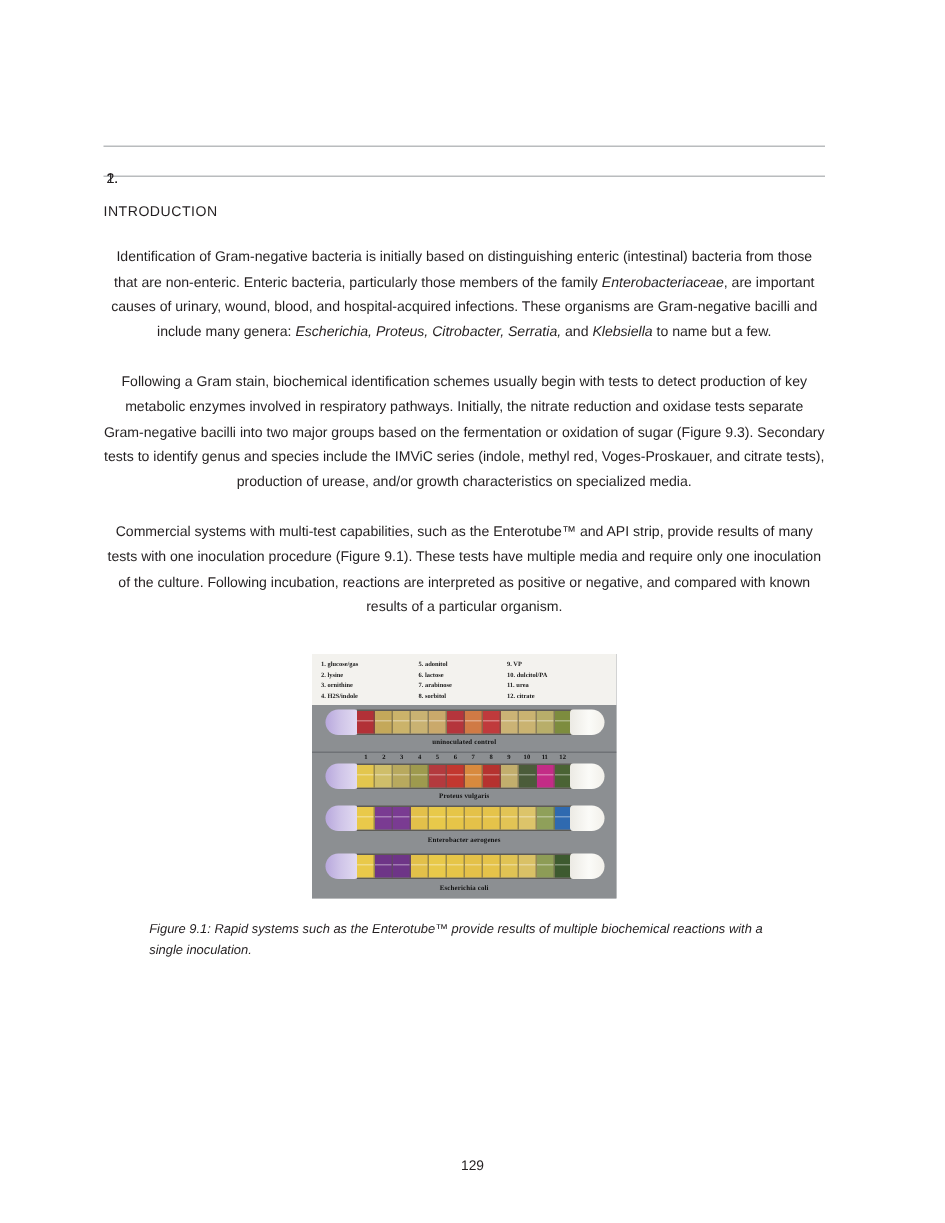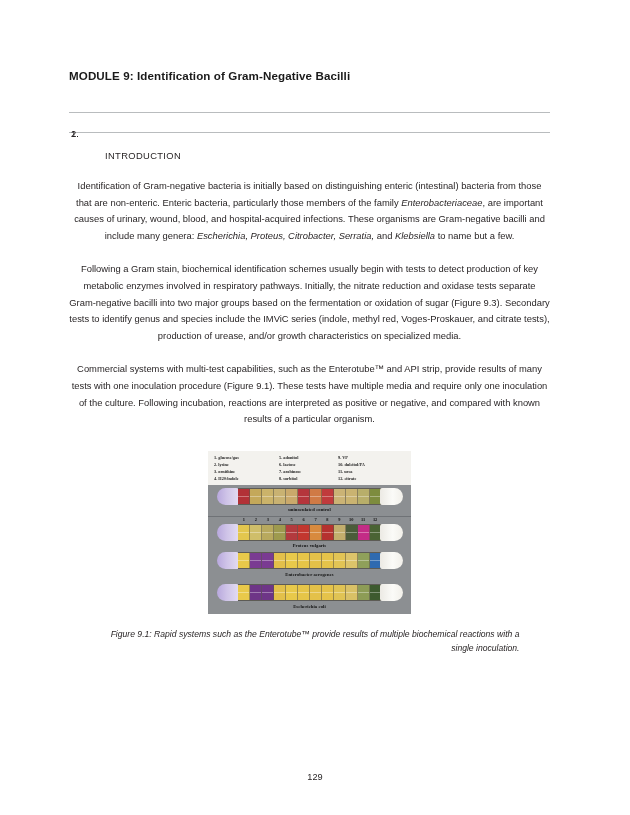--- a/index.html
+++ b/index.html
@@ -51,21 +51,21 @@
   .rule-2 { margin-top: 19px; }
 
   
   .section-head {
     font-size: 9.4px;
     letter-spacing: 0.35px;
     color: #231f20;
     margin: 0;
   }
   .lo-head { margin-top: 17px; }
-  .intro-head { margin-top: 17px; margin-left: 36px; }
+  .intro-head { margin-top: 17px; }
 
   
   .outcomes {
     margin: 13px 0 0 0;
     padding: 0;
     list-style: none;
   }
   .outcome-item {
     font-size: 9.4px;
     line-height: 16.5px;
@@ -231,42 +231,41 @@
     text-align: center;
   }
 
   
   .figure-caption {
     margin: 13px auto 0 auto;
     width: 420px;
     font-size: 8.6px;
     line-height: 14px;
     font-style: italic;
-    text-align: right;
+    text-align: left;
     color: #231f20;
   }
 
   
   .page-number {
     position: absolute;
     left: 0;
     top: 772px;
     width: 630px;
     text-align: center;
     font-size: 9.2px;
     color: #231f20;
   }
 </style>
 </head>
 <body>
 
 <div class="page">
   <div class="content">
 
-    <h1 class="module-title">MODULE 9: Identification of Gram-Negative Bacilli</h1>
 
     <hr class="rule rule-1">
 
 
     <ul class="outcomes">
       <li class="outcome-item">
         <span class="outcome-num">1.</span>
       </li>
       <li class="outcome-item">
         <span class="outcome-num">2.</span>

